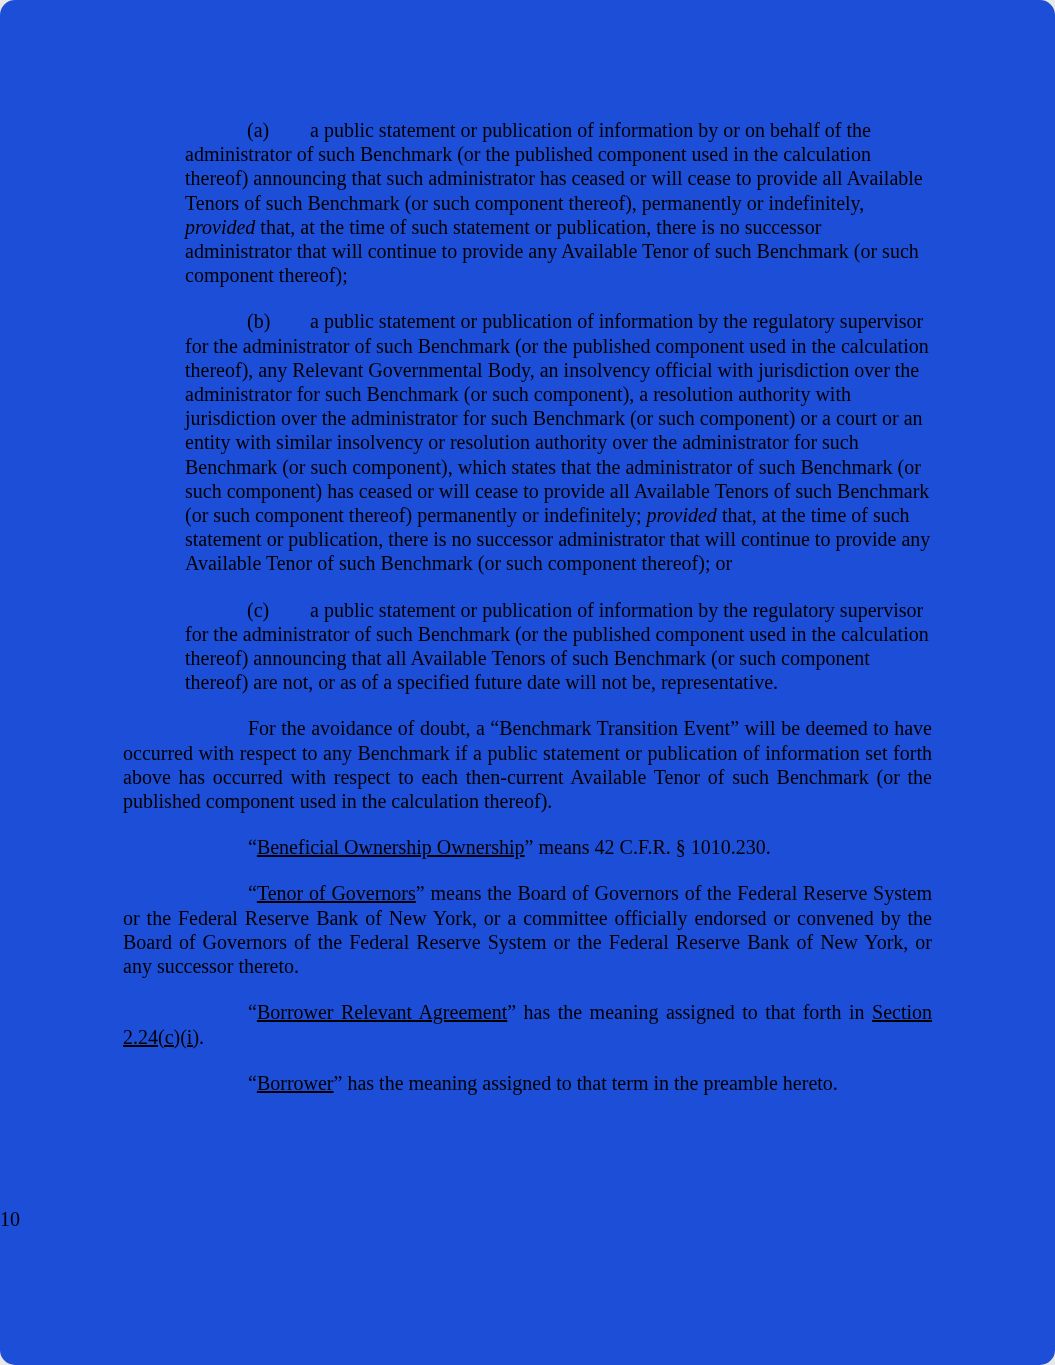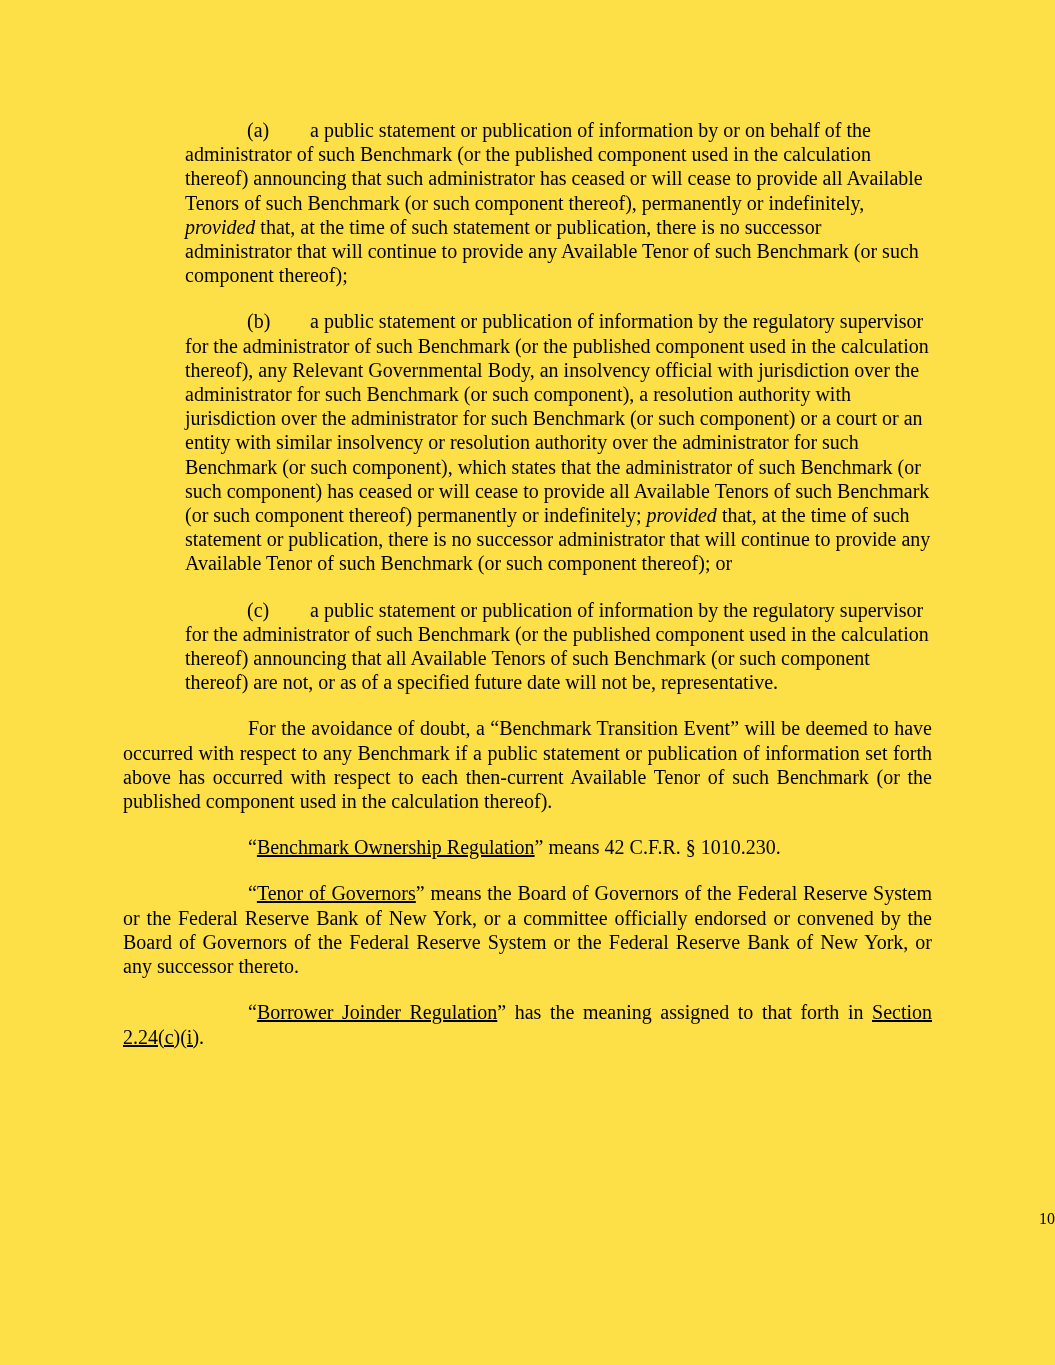--- a/index.html
+++ b/index.html
@@ -4,26 +4,27 @@
 <style>
   html, body {
     margin: 0;
     padding: 0;
     background: #e8e8e8;
   }
   .page {
     position: relative;
     width: 1055px;
     height: 1365px;
-    background: #fde047;
+    background: #1d4ed8;
     color: #000000;
     font-family: "Liberation Serif", "DejaVu Serif", serif;
     font-size: 20px;
     line-height: 24.2px;
     overflow: hidden;
+    border-radius: 15px;
   }
   .content {
     position: absolute;
     left: 123px;
     top: 118px;
     width: 809px;
   }
   p.para {
     margin: 0 0 22px 0;
     padding: 0;
@@ -49,33 +50,34 @@
     text-decoration: underline;
   }
   em {
     font-style: italic;
   }
   .footer {
     position: absolute;
     top: 1208px;
     left: 0;
     width: 100%;
-    text-align: right;
-    font-size: 16px;
+    text-align: left;
+    font-size: 20px;
     line-height: 22px;
   }
 </style>
 </head>
 <body>
 
 <div class="page">
   <div class="content">
 
   <p class="para block"><span class="item-label">(a)</span><span>a public statement or publication of information by or on behalf of the administrator of such Benchmark (or the published component used in the calculation thereof) announcing that such administrator has ceased or will cease to provide all Available Tenors of such Benchmark (or such component thereof), permanently or indefinitely, </span><em>provided</em><span> that, at the time of such statement or publication, there is no successor administrator that will continue to provide any Available Tenor of such Benchmark (or such component thereof);</span></p>
       <p class="para block"><span class="item-label">(b)</span><span>a public statement or publication of information by the regulatory supervisor for the administrator of such Benchmark (or the published component used in the calculation thereof), any Relevant Governmental Body, an insolvency official with jurisdiction over the administrator for such Benchmark (or such component), a resolution authority with jurisdiction over the administrator for such Benchmark (or such component) or a court or an entity with similar insolvency or resolution authority over the administrator for such Benchmark (or such component), which states that the administrator of such Benchmark (or such component) has ceased or will cease to provide all Available Tenors of such Benchmark (or such component thereof) permanently or indefinitely; </span><em>provided</em><span> that, at the time of such statement or publication, there is no successor administrator that will continue to provide any Available Tenor of such Benchmark (or such component thereof); or</span></p>
       <p class="para block"><span class="item-label">(c)</span><span>a public statement or publication of information by the regulatory supervisor for the administrator of such Benchmark (or the published component used in the calculation thereof) announcing that all Available Tenors of such Benchmark (or such component thereof) are not, or as of a specified future date will not be, representative.</span></p>
       <p class="para body"><span>For the avoidance of doubt, a “Benchmark Transition Event” will be deemed to have occurred with respect to any Benchmark if a public statement or publication of information set forth above has occurred with respect to each then-current Available Tenor of such Benchmark (or the published component used in the calculation thereof).</span></p>
-      <p class="para body"><span>“</span><span class="u">Benchmark Ownership Regulation</span><span>” means 42 C.F.R. § 1010.230.</span></p>
+      <p class="para body"><span>“</span><span class="u">Beneficial Ownership Ownership</span><span>” means 42 C.F.R. § 1010.230.</span></p>
       <p class="para body"><span>“</span><span class="u">Tenor of Governors</span><span>” means the Board of Governors of the Federal Reserve System or the Federal Reserve Bank of New York, or a committee officially endorsed or convened by the Board of Governors of the Federal Reserve System or the Federal Reserve Bank of New York, or any successor thereto.</span></p>
-      <p class="para body"><span>“</span><span class="u">Borrower Joinder Regulation</span><span>” has the meaning assigned to that forth in </span><span class="u">Section 2.24(c)(i)</span><span>.</span></p>
+      <p class="para body"><span>“</span><span class="u">Borrower Relevant Agreement</span><span>” has the meaning assigned to that forth in </span><span class="u">Section 2.24(c)(i)</span><span>.</span></p>
+      <p class="para body"><span>“</span><span class="u">Borrower</span><span>” has the meaning assigned to that term in the preamble hereto.</span></p>
     </div>
   <div class="footer">10</div>
 </div>
 
 </body></html>

